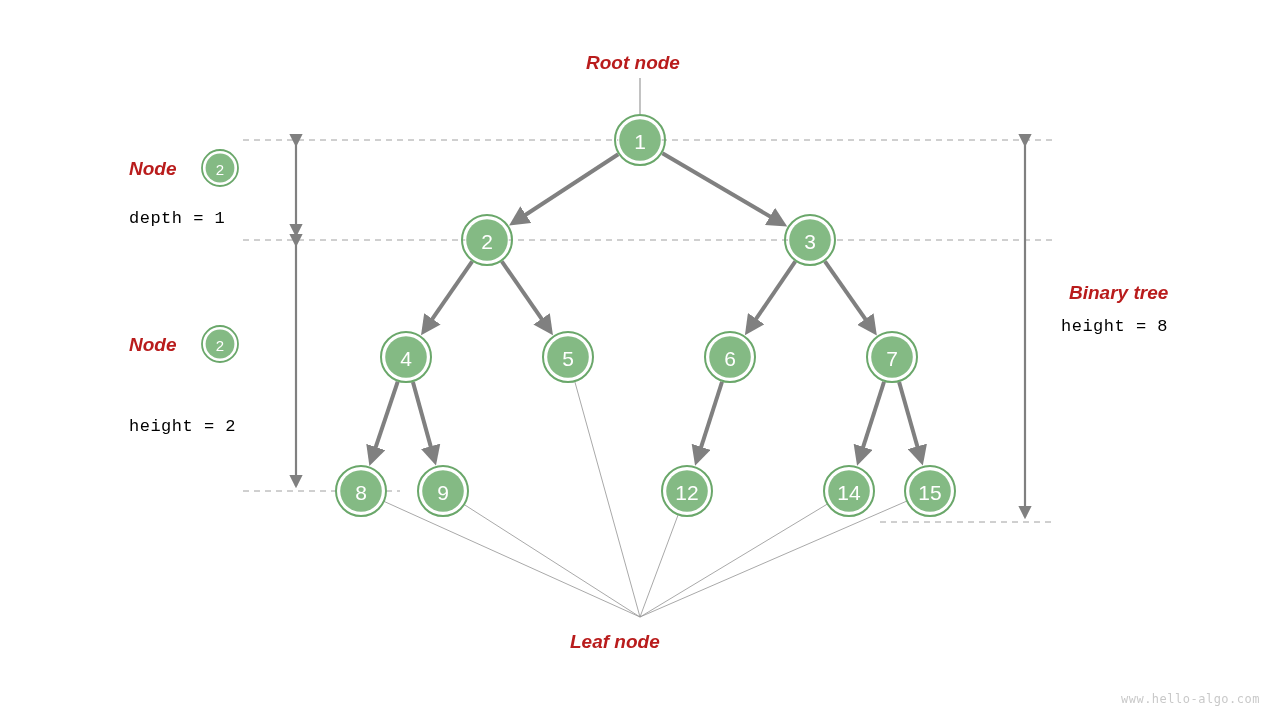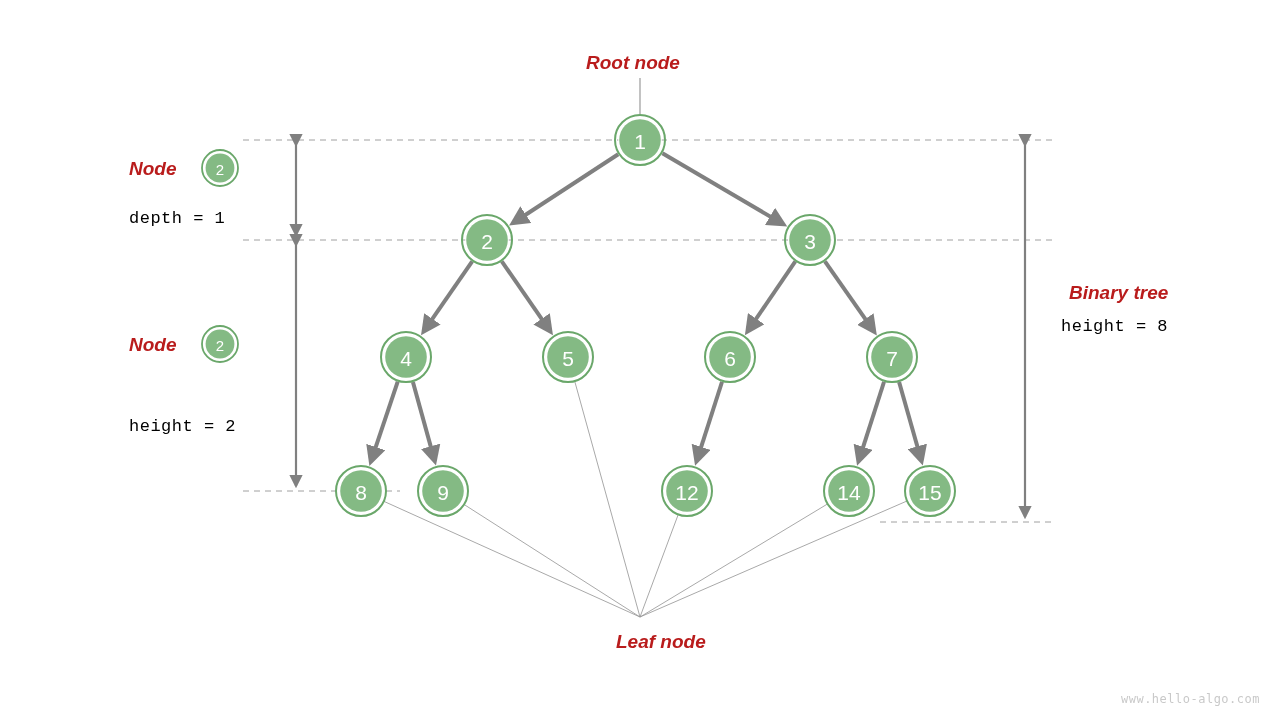--- a/index.html
+++ b/index.html
@@ -201,21 +201,21 @@
           <circle cx="220" cy="344" r="18" fill="none" stroke="#6aa76a" stroke-width="1.8"></circle>
           <circle cx="220" cy="344" r="15.4" fill="#ffffff"></circle>
           <circle cx="220" cy="344" r="14.4" fill="#84ba84"></circle>
           <text x="220" y="345" class="badge-num">2</text>
         </g>
       </g>
   </svg>
 
   <div class="lbl lbl-bold" style="left:586px; top:52px;">Root node</div>
 
-  <div class="lbl lbl-bold" style="left:616px; top:631px;">Leaf node</div>
+  <div class="lbl lbl-bold" style="left:570px; top:631px;">Leaf node</div>
 
   <div class="legend-block">
     <div class="lbl lbl-bold" style="left:129px; top:158px;">Node</div>
     <div class="lbl lbl-mono" style="left:129px; top:209px;">depth = 1</div>
   </div>
 
   <div class="legend-block">
     <div class="lbl lbl-bold" style="left:129px; top:334px;">Node</div>
     <div class="lbl lbl-mono" style="left:129px; top:382px;margin-top:35px;">height = 2</div>
   </div>

